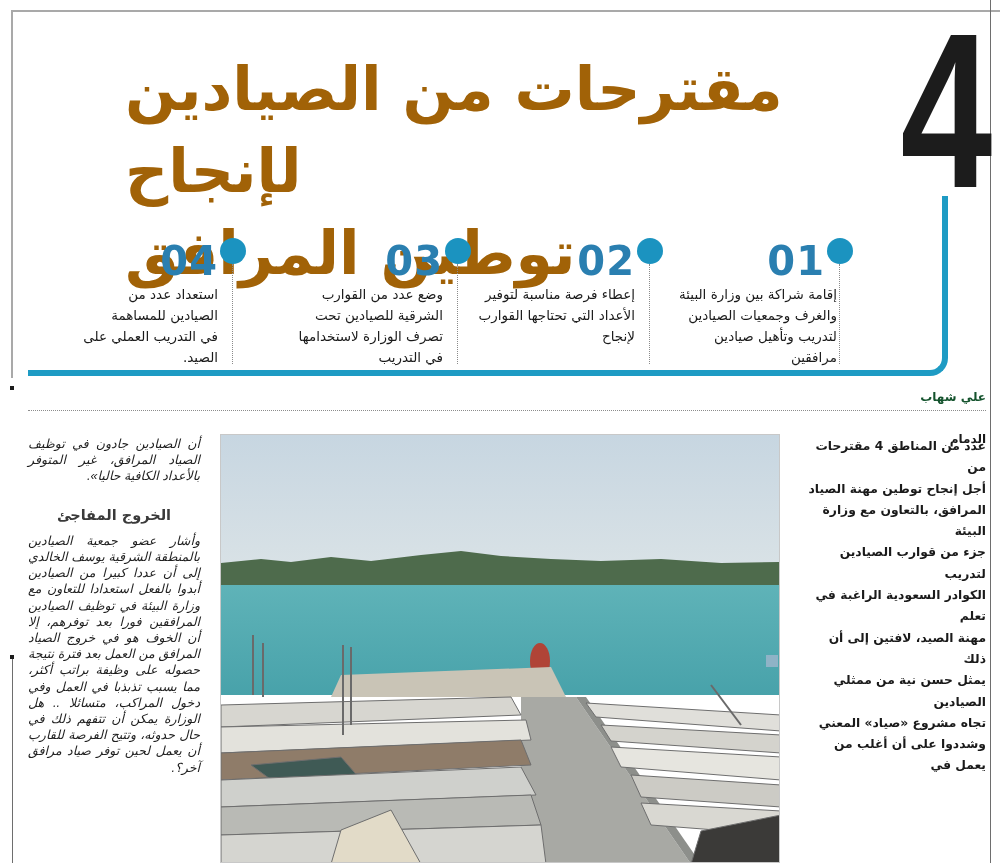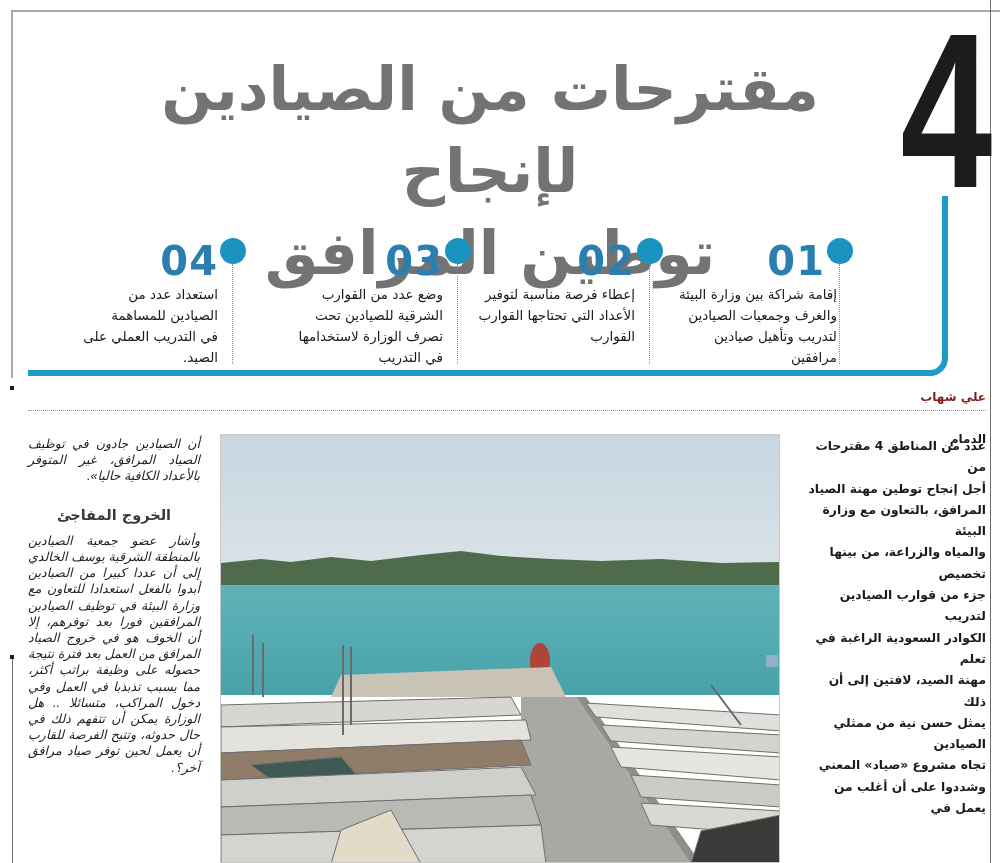--- a/index.html
+++ b/index.html
@@ -14,23 +14,23 @@
     .left-col-rule-dot { position: absolute; left: 10px; top: 655px; width: 4px; height: 4px; background: #1c1c1c; }
 
     .big-four {
       position: absolute; right: 32px; top: 30px; width: 90px; height: 162px;
       font-family: "Liberation Sans", sans-serif; font-weight: 900; font-size: 220px;
       line-height: 162px; color: #1c1c1c; text-align: center;
       transform: scaleX(0.75); transform-origin: right top; letter-spacing: -8px;
     }
     .headline {
       position: absolute; right: 145px; top: 48px; width: 730px;
-      direction: rtl; text-align: center;
+      direction: rtl; text-align: left;
       font-family: "DejaVu Sans", sans-serif; font-weight: 900; font-size: 60px;
-      line-height: 82px; color: #737373; letter-spacing: -1px;
+      line-height: 82px; color: #a16207; letter-spacing: -1px;
     }
     .headline span { display: block; }
 
     .timeline-frame {
       position: absolute; left: 28px; top: 196px; width: 920px; height: 180px;
       border-right: 6px solid #1e9bc4; border-bottom: 6px solid #1e9bc4;
       border-bottom-right-radius: 18px;
     }
 
     .point { position: absolute; top: 238px; direction: rtl; }
@@ -43,21 +43,21 @@
     .point .num {
       position: absolute; top: 2px; font-family: "DejaVu Sans", sans-serif; font-weight: 700;
       font-size: 40px; line-height: 42px; color: #2a7fb0; letter-spacing: 1px; direction: ltr;
     }
     .point .text {
       position: absolute; top: 46px; font-size: 13.5px; line-height: 21px; color: #1a1a1a;
       text-align: right; direction: rtl;
     }
 
     .byline {
-      position: absolute; right: 14px; top: 390px; direction: rtl; font-size: 12px; font-weight: 600; color: #7f1d1d;
+      position: absolute; right: 14px; top: 390px; direction: rtl; font-size: 12px; font-weight: 600; color: #14532d;
     }
     .byline-rule {
       position: absolute; left: 28px; top: 410px; width: 958px; height: 0; border-top: 1px dotted #8c8c8c;
     }
     .dateline {
       position: absolute; right: 14px; top: 432px; direction: rtl; font-size: 12px; font-weight: 700; color: #1a1a1a;
     }
     .col-right {
       position: absolute; right: 14px; top: 436px; width: 184px; direction: rtl; text-align: right;
       font-size: 12.3px; line-height: 21.3px; font-weight: 600; color: #1a1a1a;
@@ -109,21 +109,21 @@
   </div>
 </div>
 
 <div class="point" style="left:450px; width:215px;">
   <div class="dot" style="right:2px;"></div>
   <div class="stem" style="right:15px;"></div>
   <div class="num" style="right:30px;">02</div>
   <div class="text" style="right:30px; width:185px;">
     <div>إعطاء فرصة مناسبة لتوفير</div>
     <div>الأعداد التي تحتاجها القوارب</div>
-    <div>القوارب</div>
+    <div>لإنجاح</div>
   </div>
 </div>
 
 <div class="point" style="left:258px; width:215px;">
   <div class="dot" style="right:2px;"></div>
   <div class="stem" style="right:15px;"></div>
   <div class="num" style="right:30px;">03</div>
   <div class="text" style="right:30px; width:185px;">
     <div>وضع عدد من القوارب</div>
     <div>الشرقية للصيادين تحت</div>
@@ -145,21 +145,20 @@
 </div>
 
 <div class="byline">علي شهاب</div>
 <div class="byline-rule"></div>
 <div class="dateline">الدمام</div>
 
 <div class="col-right">
   <div>عدد من المناطق 4 مقترحات من</div>
   <div>أجل إنجاح توطين مهنة الصياد</div>
   <div>المرافق، بالتعاون مع وزارة البيئة</div>
-  <div>والمياه والزراعة، من بينها تخصيص</div>
   <div>جزء من قوارب الصيادين لتدريب</div>
   <div>الكوادر السعودية الراغبة في تعلم</div>
   <div>مهنة الصيد، لافتين إلى أن ذلك</div>
   <div>يمثل حسن نية من ممثلي الصيادين</div>
   <div>تجاه مشروع «صياد» المعني</div>
   <div>وشددوا على أن أغلب من يعمل في</div>
 
 </div>
 
 <div class="col-left">

